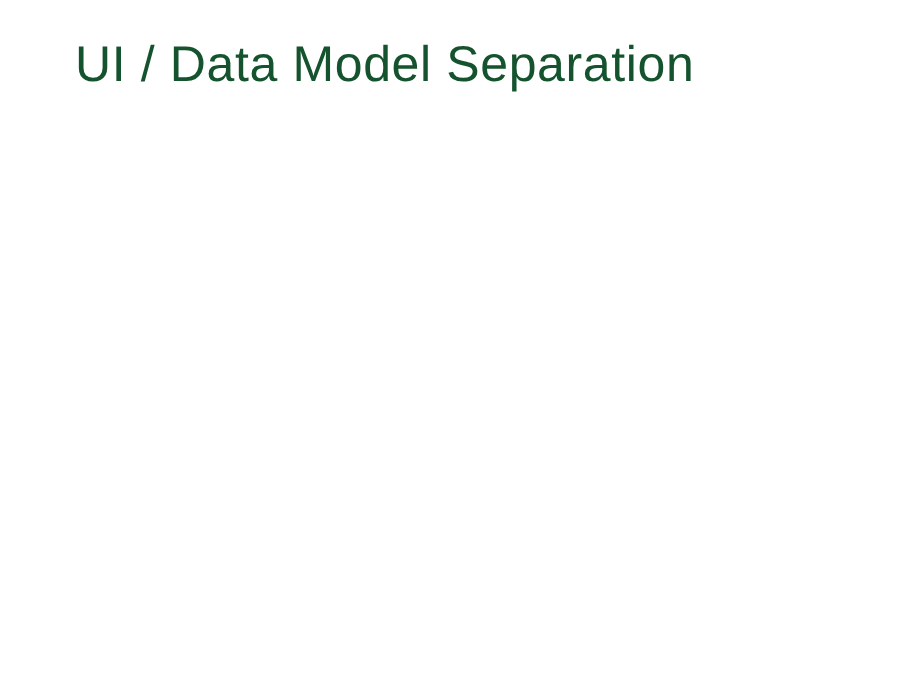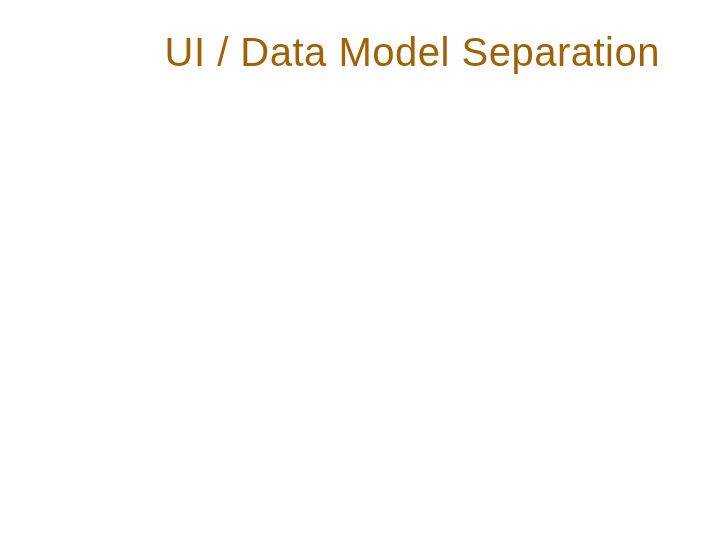--- a/index.html
+++ b/index.html
@@ -15,22 +15,22 @@
       overflow: hidden;
     }
     .slide {
       width: 100%;
       height: 100%;
       padding: 30px 60px;
     }
     .title {
       font-size: 40px;
       font-weight: 400;
-      color: #a16207;
-      text-align: right;
+      color: #14532d;
+      text-align: left;
       letter-spacing: 0.5px;
     }
   </style>
 </head>
 <body>
 
 <div class="slide">
   <h1 class="title">UI / Data Model Separation</h1>
 </div>
 

